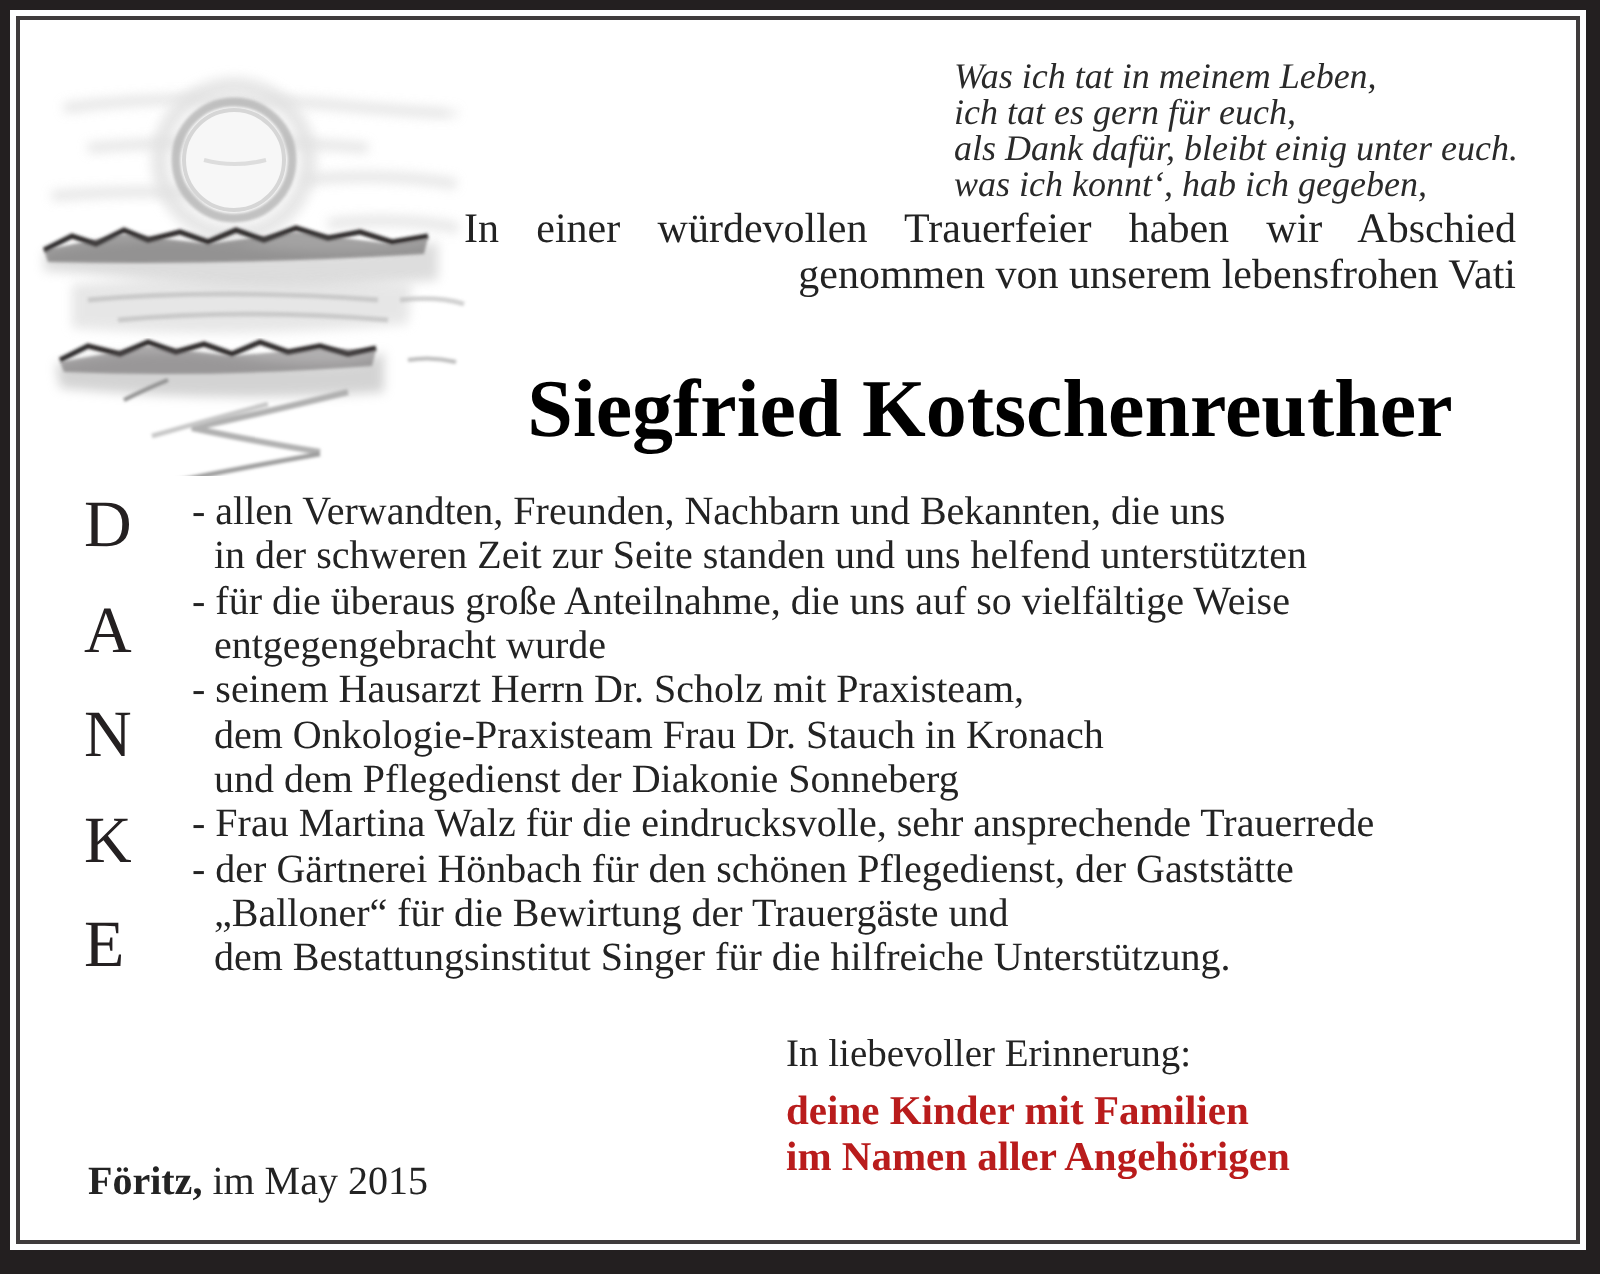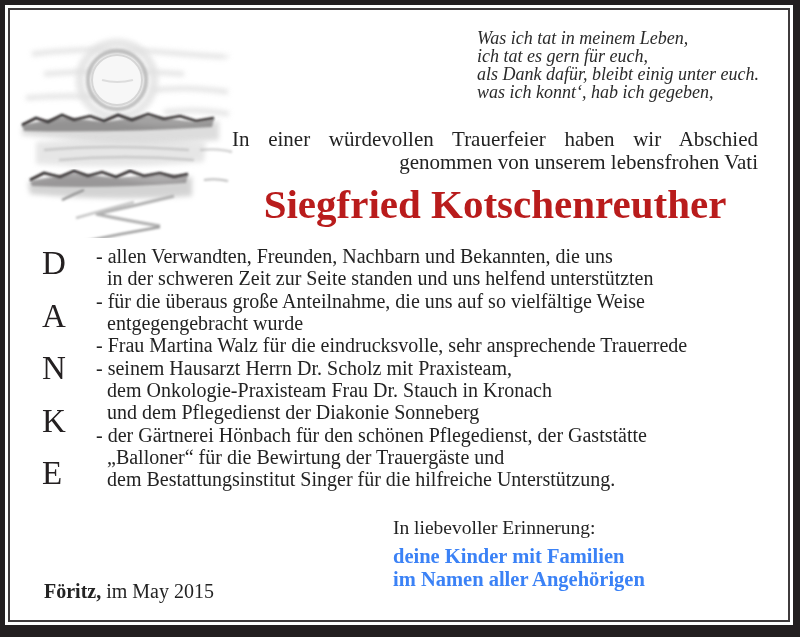--- a/index.html
+++ b/index.html
@@ -40,39 +40,39 @@
     left: 477px; top: 30px;
     width: 300px;
     font-style: italic;
     font-size: 18px;
     line-height: 17.9px;
     color: #2a2a2a;
   }
 
   .intro {
     position: absolute;
-    left: 232px; top: 128px;
+    left: 232px; top: 103px;
     width: 526px;
     font-size: 21px;
     line-height: 22.6px;
     color: #222;
   }
   .intro-line-1 { text-align: justify; text-align-last: justify; }
   .intro-line-2 { text-align: right; }
 
   .deceased-name {
     position: absolute;
     left: 229px; top: 180px;
     width: 532px;
     font-size: 41px;
     font-weight: bold;
     text-align: center;
     white-space: nowrap;
     letter-spacing: 0px;
-    color: #b91c1c;
+    color: #000000;
   }
 
   .danke {
     position: absolute;
     left: 42px; top: 247px;
     height: 243px;
     display: flex;
     flex-direction: column;
     justify-content: space-between;
     font-size: 33px;
@@ -100,21 +100,21 @@
     width: 360px;
     color: #232323;
     margin-top: 16px;
   }
   .closing-lead { font-size: 19.5px; line-height: 21px; }
   .signature {
     margin-top: 7px;
     font-size: 20.5px;
     font-weight: bold;
     line-height: 22.5px;
-    color: #3b82f6;
+    color: #b91c1c;
   }
 
   .footer {
     position: absolute;
     left: 44px; top: 580px;
     font-size: 20px;
     color: #232323;
   }
   .footer .place { font-weight: bold; }
 </style>
@@ -190,24 +190,24 @@
     <span>N</span>
     <span>K</span>
     <span>E</span>
   </div>
 
   <div class="thanks">
     <div class="thanks-item">- allen Verwandten, Freunden, Nachbarn und Bekannten, die uns
 in der schweren Zeit zur Seite standen und uns helfend unterstützten</div>
     <div class="thanks-item">- für die überaus große Anteilnahme, die uns auf so vielfältige Weise
 entgegengebracht wurde</div>
-    <div class="thanks-item">- Frau Martina Walz für die eindrucksvolle, sehr ansprechende Trauerrede</div>
     <div class="thanks-item">- seinem Hausarzt Herrn Dr. Scholz mit Praxisteam,
 dem Onkologie-Praxisteam Frau Dr. Stauch in Kronach
 und dem Pflegedienst der Diakonie Sonneberg</div>
+    <div class="thanks-item">- Frau Martina Walz für die eindrucksvolle, sehr ansprechende Trauerrede</div>
     <div class="thanks-item">- der Gärtnerei Hönbach für den schönen Pflegedienst, der Gaststätte
 „Balloner“ für die Bewirtung der Trauergäste und
 dem Bestattungsinstitut Singer für die hilfreiche Unterstützung.</div>
   </div>
 
   <div class="closing">
     <div class="closing-lead">In liebevoller Erinnerung:</div>
     <div class="signature">
       <div>deine Kinder mit Familien</div>
       <div>im Namen aller Angehörigen</div>

